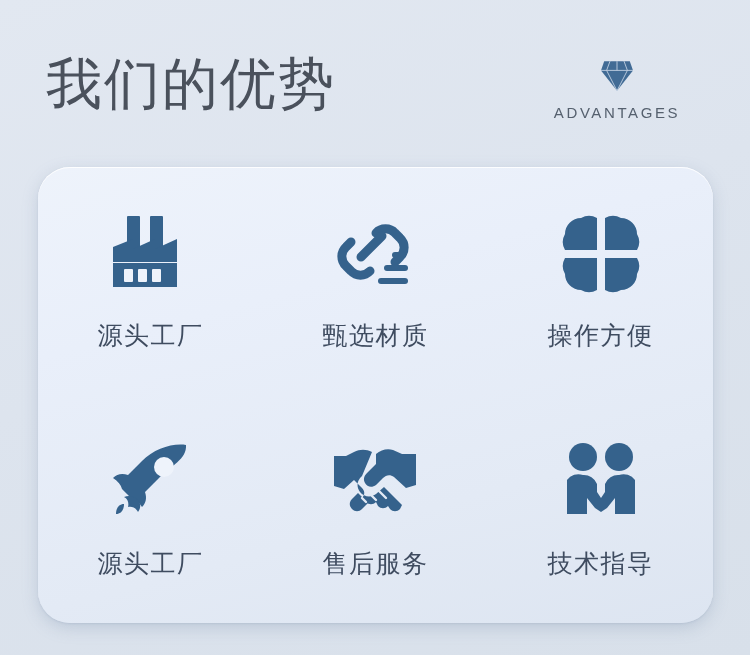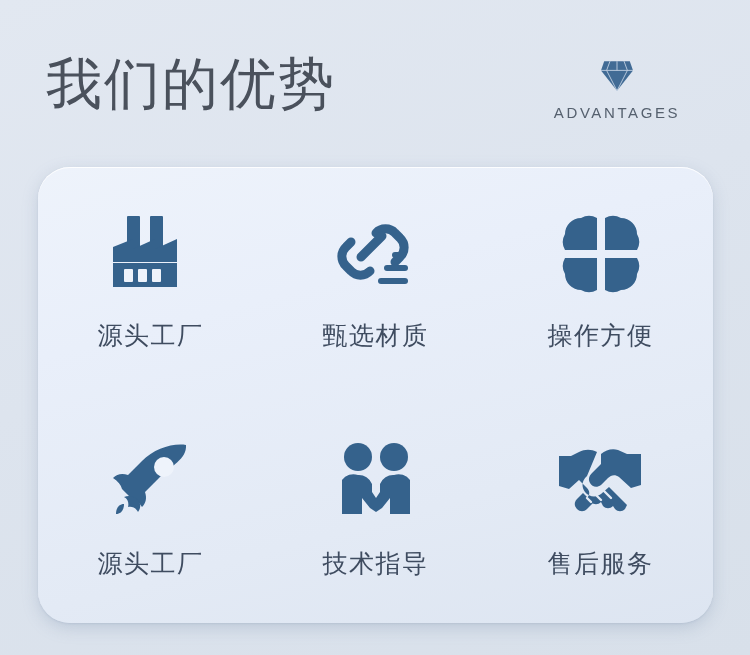--- a/index.html
+++ b/index.html
@@ -201,35 +201,20 @@
               <path d="M6 72 C6 66 9 62 14 62 C14 68 11 72 6 72 Z"></path>
             </g>
             <circle cx="54" cy="25" r="10" fill="#eef3fb"></circle>
           </svg>
         </div>
         <div class="feature-label">源头工厂</div>
       </div>
 
       <div class="feature-item">
         <div class="feature-icon">
-          <svg width="84" height="80" viewBox="0 0 84 80">
-            <g fill="#35628c">
-              <circle cx="24" cy="15" r="14"></circle>
-              <circle cx="60" cy="15" r="14"></circle>
-              <path d="M8 38 A14 14 0 0 1 24 33 A14 14 0 0 1 38 42 L38 50 L42 56 L46 50
-                       L46 42 A14 14 0 0 1 60 33 A14 14 0 0 1 76 38 L76 72 L56 72 L56 56
-                       L48 66 L42 70 L36 66 L28 56 L28 72 L8 72 Z"></path>
-            </g>
-          </svg>
-        </div>
-        <div class="feature-label">技术指导</div>
-      </div>
-
-      <div class="feature-item">
-        <div class="feature-icon">
           <svg width="88" height="74" viewBox="0 0 88 74">
             <g fill="#35628c">
               <path d="M44 9 C49 5 55 3 61 5 L70 9 L84 9 L84 40 L74 43 L62 32
                        C58 29 54 30 51 33 L44 40 C40 43 35 42 33 38
                        C31 34 32 31 35 28 L44 19 Z"></path>
               <path d="M40 7 C34 4 28 4 22 7 L14 11 L2 11 L2 41 L12 44 L22 35
                        L30 43 C33 46 33 50 30 53 L34 57 C37 60 41 60 44 57
                        L46 61 C49 64 53 64 56 61 L58 64 C61 67 65 67 68 64
                        L70 60 L52 42 L44 49 C39 53 32 52 28 47 C24 42 25 35 30 31 Z"></path>
               <path d="M26 48 L20 54 C17 57 17 61 20 64 C23 67 27 67 30 64 L36 58 Z"></path>
@@ -237,15 +222,30 @@
             <g stroke="#e3eaf5" stroke-width="2.4" fill="none" stroke-linecap="round">
               <path d="M30 53 L34 57"></path>
               <path d="M38 49 L44 55"></path>
               <path d="M46 45 L54 53"></path>
             </g>
           </svg>
         </div>
         <div class="feature-label">售后服务</div>
       </div>
 
+      <div class="feature-item">
+        <div class="feature-icon">
+          <svg width="84" height="80" viewBox="0 0 84 80">
+            <g fill="#35628c">
+              <circle cx="24" cy="15" r="14"></circle>
+              <circle cx="60" cy="15" r="14"></circle>
+              <path d="M8 38 A14 14 0 0 1 24 33 A14 14 0 0 1 38 42 L38 50 L42 56 L46 50
+                       L46 42 A14 14 0 0 1 60 33 A14 14 0 0 1 76 38 L76 72 L56 72 L56 56
+                       L48 66 L42 70 L36 66 L28 56 L28 72 L8 72 Z"></path>
+            </g>
+          </svg>
+        </div>
+        <div class="feature-label">技术指导</div>
+      </div>
+
     </div>
   </div>
 </div>
 
 </body></html>

